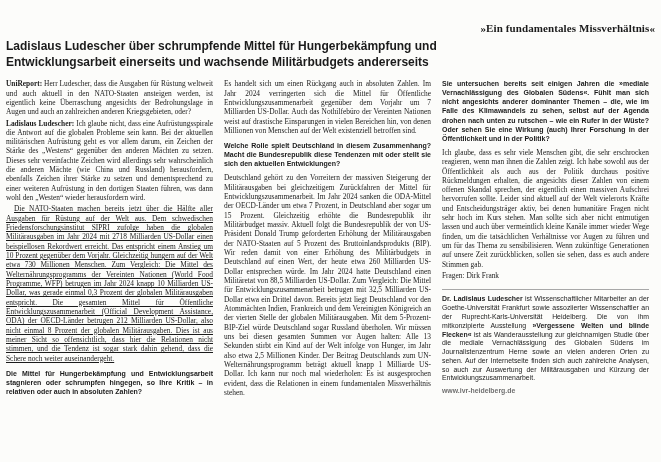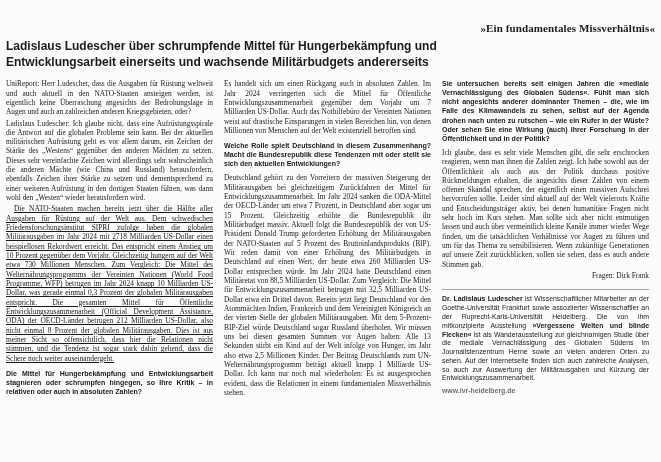--- a/index.html
+++ b/index.html
@@ -43,22 +43,22 @@
   .col p { margin: 0 0 2px 0; }
   p.cont { text-indent: 8px; text-decoration: underline; }
   p.q {
     font-family: "Liberation Sans", sans-serif;
     font-weight: bold;
     font-size: 7px;
     line-height: 1.3;
     margin: 6px 0 5px 0;
     text-indent: 0;
   }
-  .lead { font-weight: normal; margin-top: 16px; }
-  .byline { text-align: right; margin-top: 3px; }
+  .lead { font-weight: bold; margin-top: 16px; }
+  .byline { margin-top: 3px; }
   .bio {
     margin-top: 9px;
     border-top: 1px solid #a8a8a8;
     padding-top: 5px;
     font-family: "Liberation Sans", sans-serif;
     font-size: 6.9px;
     line-height: 1.27;
     text-align: justify;
   }
   .bio b { font-weight: bold; }

